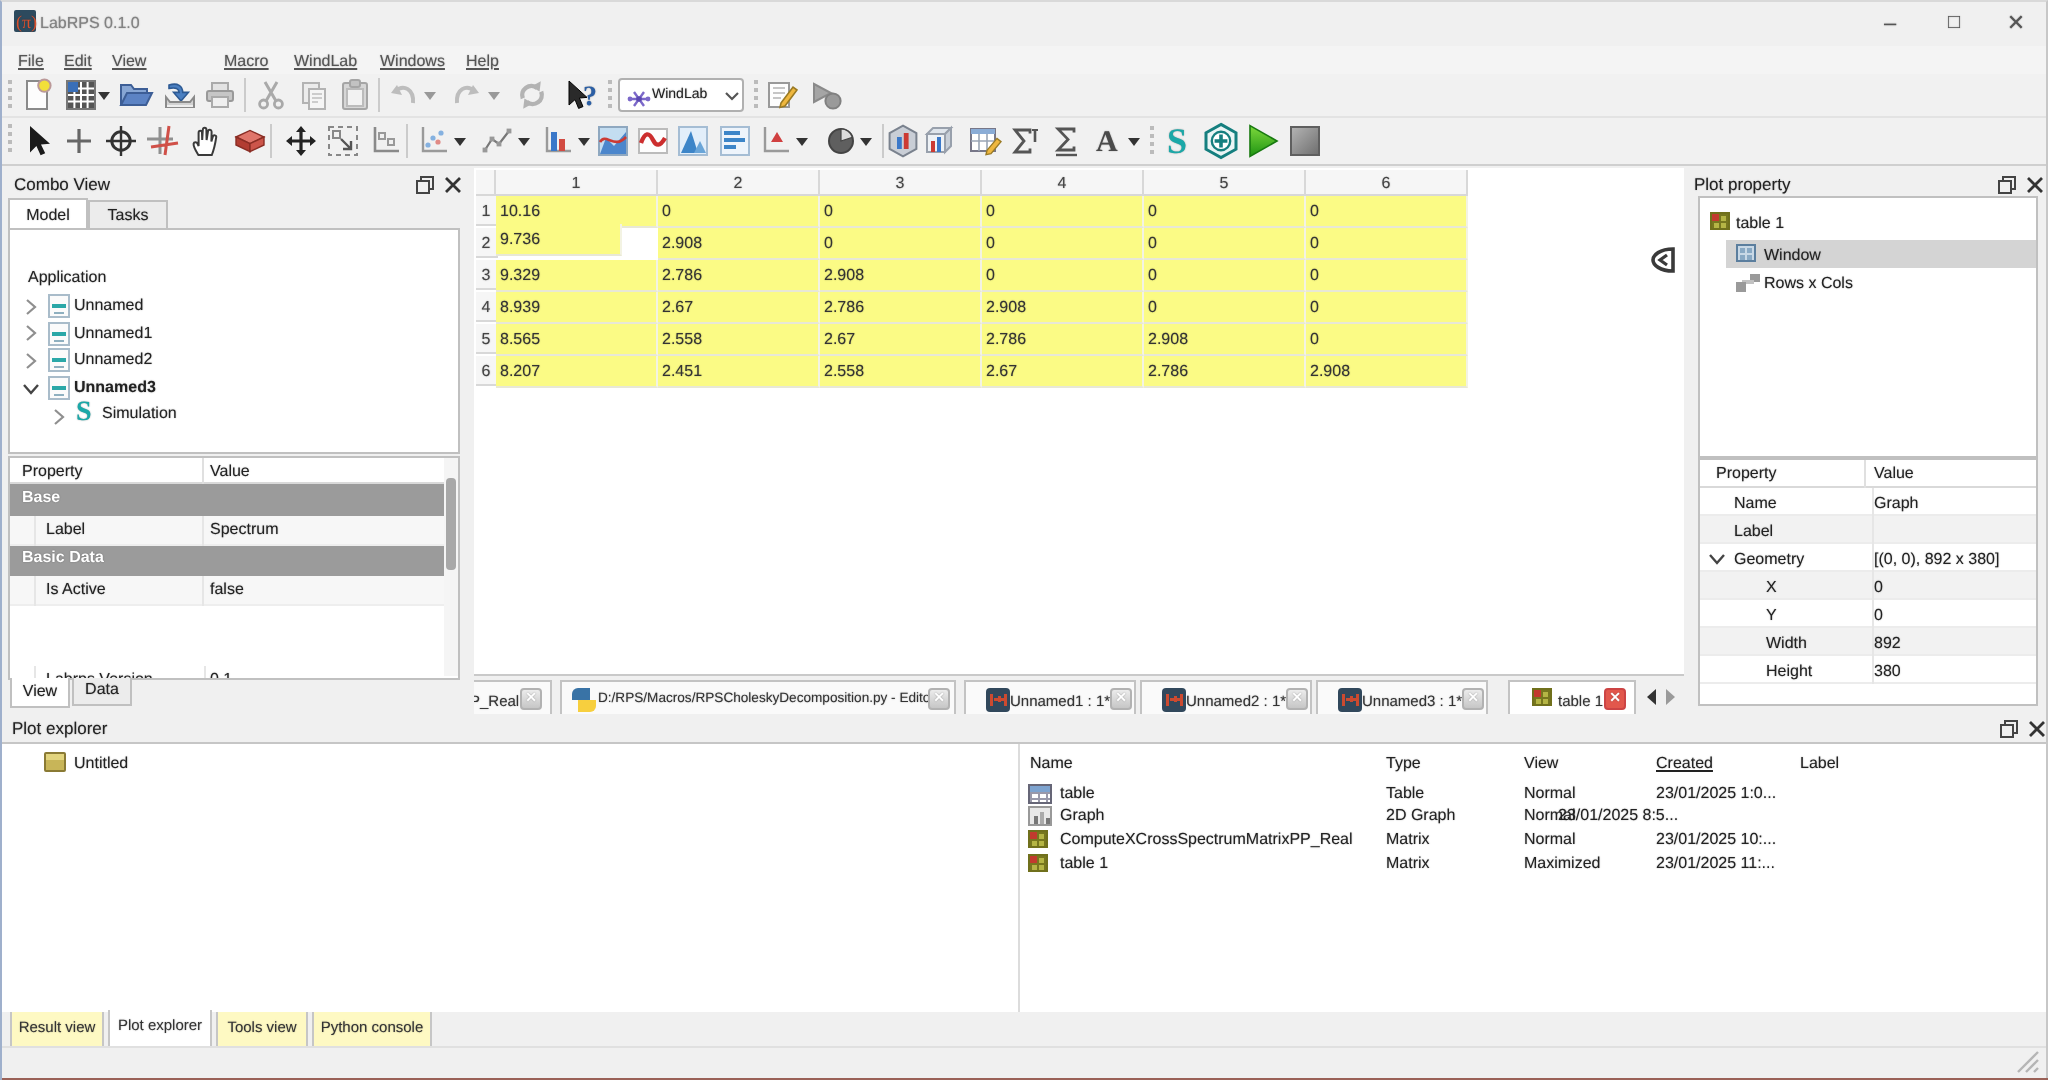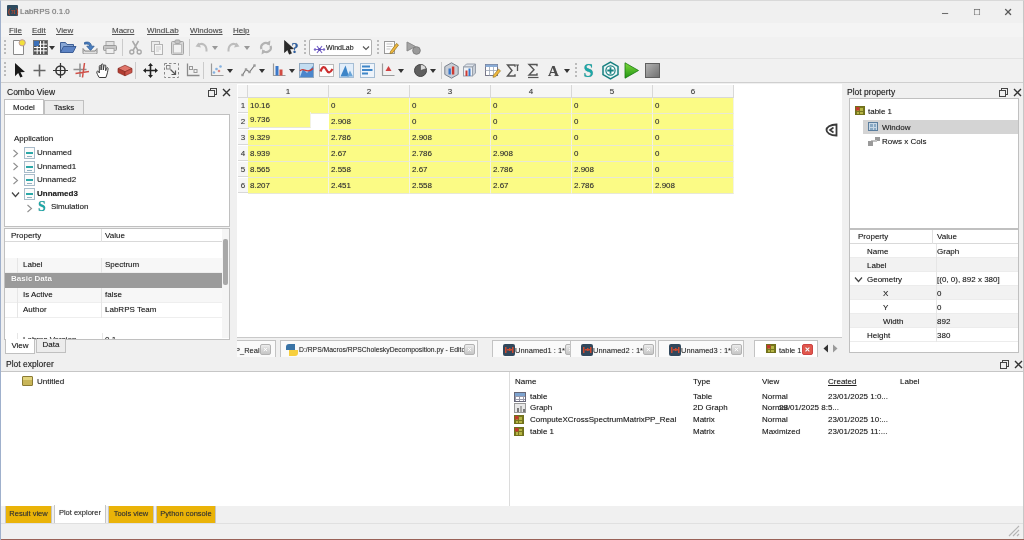--- a/index.html
+++ b/index.html
@@ -44,21 +44,21 @@
 
 #mtabs { position:absolute; left:236px; top:336px; width:605px; height:20px; background:#f0f0f0; border-top:1px solid #c9c9c9; }
 .mtab { position:absolute; top:2px; height:18px; background:#fafafa; border:1px solid #c3c3c3; border-bottom:none; font-size:7.5px; color:#333; }
 .tclose { position:absolute; top:3px; width:11px; height:11px; background:linear-gradient(#ececec,#c6c6c6); border:1px solid #b2b2b2; border-radius:2px; color:#fff; font-size:7px; line-height:9px; text-align:center; font-weight:bold; }
 
 #pprop { position:absolute; left:841px; top:0; width:181px; height:273px; background:#f0f0f0; }
 
 #pexp { position:absolute; left:0; top:356px; width:1022px; height:149px; background:#f0f0f0; }
 
 #btabs { position:absolute; left:0; top:505px; width:1022px; height:17px; background:#f0f0f0; }
-.btab { position:absolute; top:0; height:32px; border:1px solid #c6c6c6; border-top:none; background:#eab308; color:#333; text-align:center; line-height:15px; font-size:7.5px; }
+.btab { position:absolute; top:0; height:32px; border:1px solid #c6c6c6; border-top:none; background:#fef9c3; color:#333; text-align:center; line-height:15px; font-size:7.5px; }
 
 #status { position:absolute; left:0; top:522px; width:1022px; height:16px; background:#f0f0f0; border-top:1px solid #e0e0e0; }
 #bottomedge { position:absolute; left:0; top:538px; width:1024px; height:2px; background:#9a6157; }
 svg { display:block; }
 
 .treeicon { position:absolute; width:11px; height:12px; background:#fbfbfb; border:1px solid #a9bcca;
   background-image:linear-gradient(#2ba8a8,#2ba8a8),linear-gradient(#8fb0c0,#8fb0c0);
   background-size:7px 2px,5px 1px; background-position:1px 4px,2px 8px; background-repeat:no-repeat; }
 .mxicon { position:absolute; width:10px; height:9px; border:1px solid #70701c; background-color:#b5b545;
   background-image:linear-gradient(#c23a2e,#c23a2e),
@@ -499,38 +499,33 @@
         <div class="abs" style="left:33px;top:84px;width:11px;height:12px;color:#1ba8a8;font-family:'Liberation Serif',serif;font-size:14px;font-weight:bold;">S</div>
         <div class="abs" style="left:46px;top:87px;">Simulation</div>
       </div>
 
       <div class="pgrid" style="left:3px;top:144px;width:226px;height:112px;">
         <div class="abs" style="left:0;top:0;width:224px;height:13px;border-bottom:1px solid #d9d9d9;background:#fff;">
           <span class="abs" style="left:6px;top:2px;">Property</span>
           <span class="abs" style="left:100px;top:2px;">Value</span>
           <span class="abs" style="left:96px;top:0;width:1px;height:13px;background:#e0e0e0;"></span>
         </div>
+        <div class="abs grouphdr" style="left:0;top:13px;width:217px;height:16px;padding:2px 0 0 6px;">Base</div>
         <div class="abs" style="left:0;top:29px;width:217px;height:15px;background:#f7f7f7;border-bottom:1px solid #eee;">
           <span class="abs" style="left:12px;top:0;width:1px;height:15px;background:#e6e6e6;"></span>
           <span class="abs" style="left:96px;top:0;width:1px;height:15px;background:#e6e6e6;"></span>
           <span class="abs" style="left:18px;top:2px;">Label</span>
             <span class="abs" style="left:100px;top:2px;">Spectrum</span>
         </div>
         <div class="abs grouphdr" style="left:0;top:44px;width:217px;height:15px;padding:1px 0 0 6px;">Basic Data</div>
         <div class="abs" style="left:0;top:59px;width:217px;height:15px;background:#f7f7f7;border-bottom:1px solid #eee;">
           <span class="abs" style="left:12px;top:0;width:1px;height:15px;background:#e6e6e6;"></span>
           <span class="abs" style="left:96px;top:0;width:1px;height:15px;background:#e6e6e6;"></span>
           <span class="abs" style="left:18px;top:2px;">Is Active</span>
             <span class="abs" style="left:100px;top:2px;">false</span>
-        </div>
-        <div class="abs" style="left:0;top:74px;width:217px;height:15px;background:#fff;border-bottom:1px solid #eee;">
-          <span class="abs" style="left:12px;top:0;width:1px;height:15px;background:#e6e6e6;"></span>
-          <span class="abs" style="left:96px;top:0;width:1px;height:15px;background:#e6e6e6;"></span>
-          <span class="abs" style="left:18px;top:2px;">Author</span>
-            <span class="abs" style="left:100px;top:2px;">LabRPS Team</span>
         </div>
         <div class="abs" style="left:0;top:104px;width:217px;height:6px;background:#fff;">
           <span class="abs" style="left:12px;top:0;width:1px;height:6px;background:#e6e6e6;"></span>
           <span class="abs" style="left:97px;top:0;width:1px;height:6px;background:#e6e6e6;"></span>
           <span class="abs" style="left:18px;top:2px;">Labrps Version</span>
             <span class="abs" style="left:100px;top:2px;">0.1</span>
         </div>
 
         <div class="abs" style="left:217px;top:0;width:7px;height:109px;background:#f5f5f5;">
           <div class="abs" style="left:1px;top:10px;width:5px;height:46px;background:#a8a8a8;border-radius:2px;"></div>
@@ -642,37 +637,37 @@
           </div>
         <div class="abs ppr" style="top:70px;background:#fff;">
             <span class="abs" style="left:33px;">Y</span>
             <span class="abs" style="left:87px;">0</span>
           </div>
         <div class="abs ppr" style="top:84px;background:#f2f2f2;">
             <span class="abs" style="left:33px;">Width</span>
             <span class="abs" style="left:87px;">892</span>
           </div>
         <div class="abs ppr" style="top:98px;background:#fff;">
-            <span class="abs" style="left:17px;">Height</span>
+            <span class="abs" style="left:33px;">Height</span>
             <span class="abs" style="left:87px;">380</span>
           </div>
       </div>
     </div>
   </div>
   <div id="mtabs" style="overflow:hidden;">
     <div class="mtab" style="left:-45px;width:84px;">
       <span class="abs" style="left:42px;top:4.5px;">P_Real</span>
       <span class="tclose" style="left:67px;">✕</span>
     </div>
     <div class="mtab" style="left:43px;width:198px;">
       <span class="abs pyicon" style="left:5px;top:3px;"></span>
       <span class="abs" style="left:18px;top:4.5px;font-size:6.8px;">D:/RPS/Macros/RPSCholeskyDecomposition.py - Editor</span>
       <span class="tclose" style="left:183px;">✕</span>
     </div>
-    <div class="mtab" style="left:245px;width:86px;margin-left:10px;">
+    <div class="mtab" style="left:245px;width:86px;">
       <span class="abs navicon" style="left:10px;top:3px;"></span>
       <span class="abs" style="left:22px;top:4.5px;">Unnamed1 : 1*</span>
       <span class="tclose" style="left:72px;">✕</span>
     </div>
     <div class="mtab" style="left:333px;width:86px;">
       <span class="abs navicon" style="left:10px;top:3px;"></span>
       <span class="abs" style="left:22px;top:4.5px;">Unnamed2 : 1*</span>
       <span class="tclose" style="left:72px;">✕</span>
     </div>
     <div class="mtab" style="left:421px;width:86px;">

